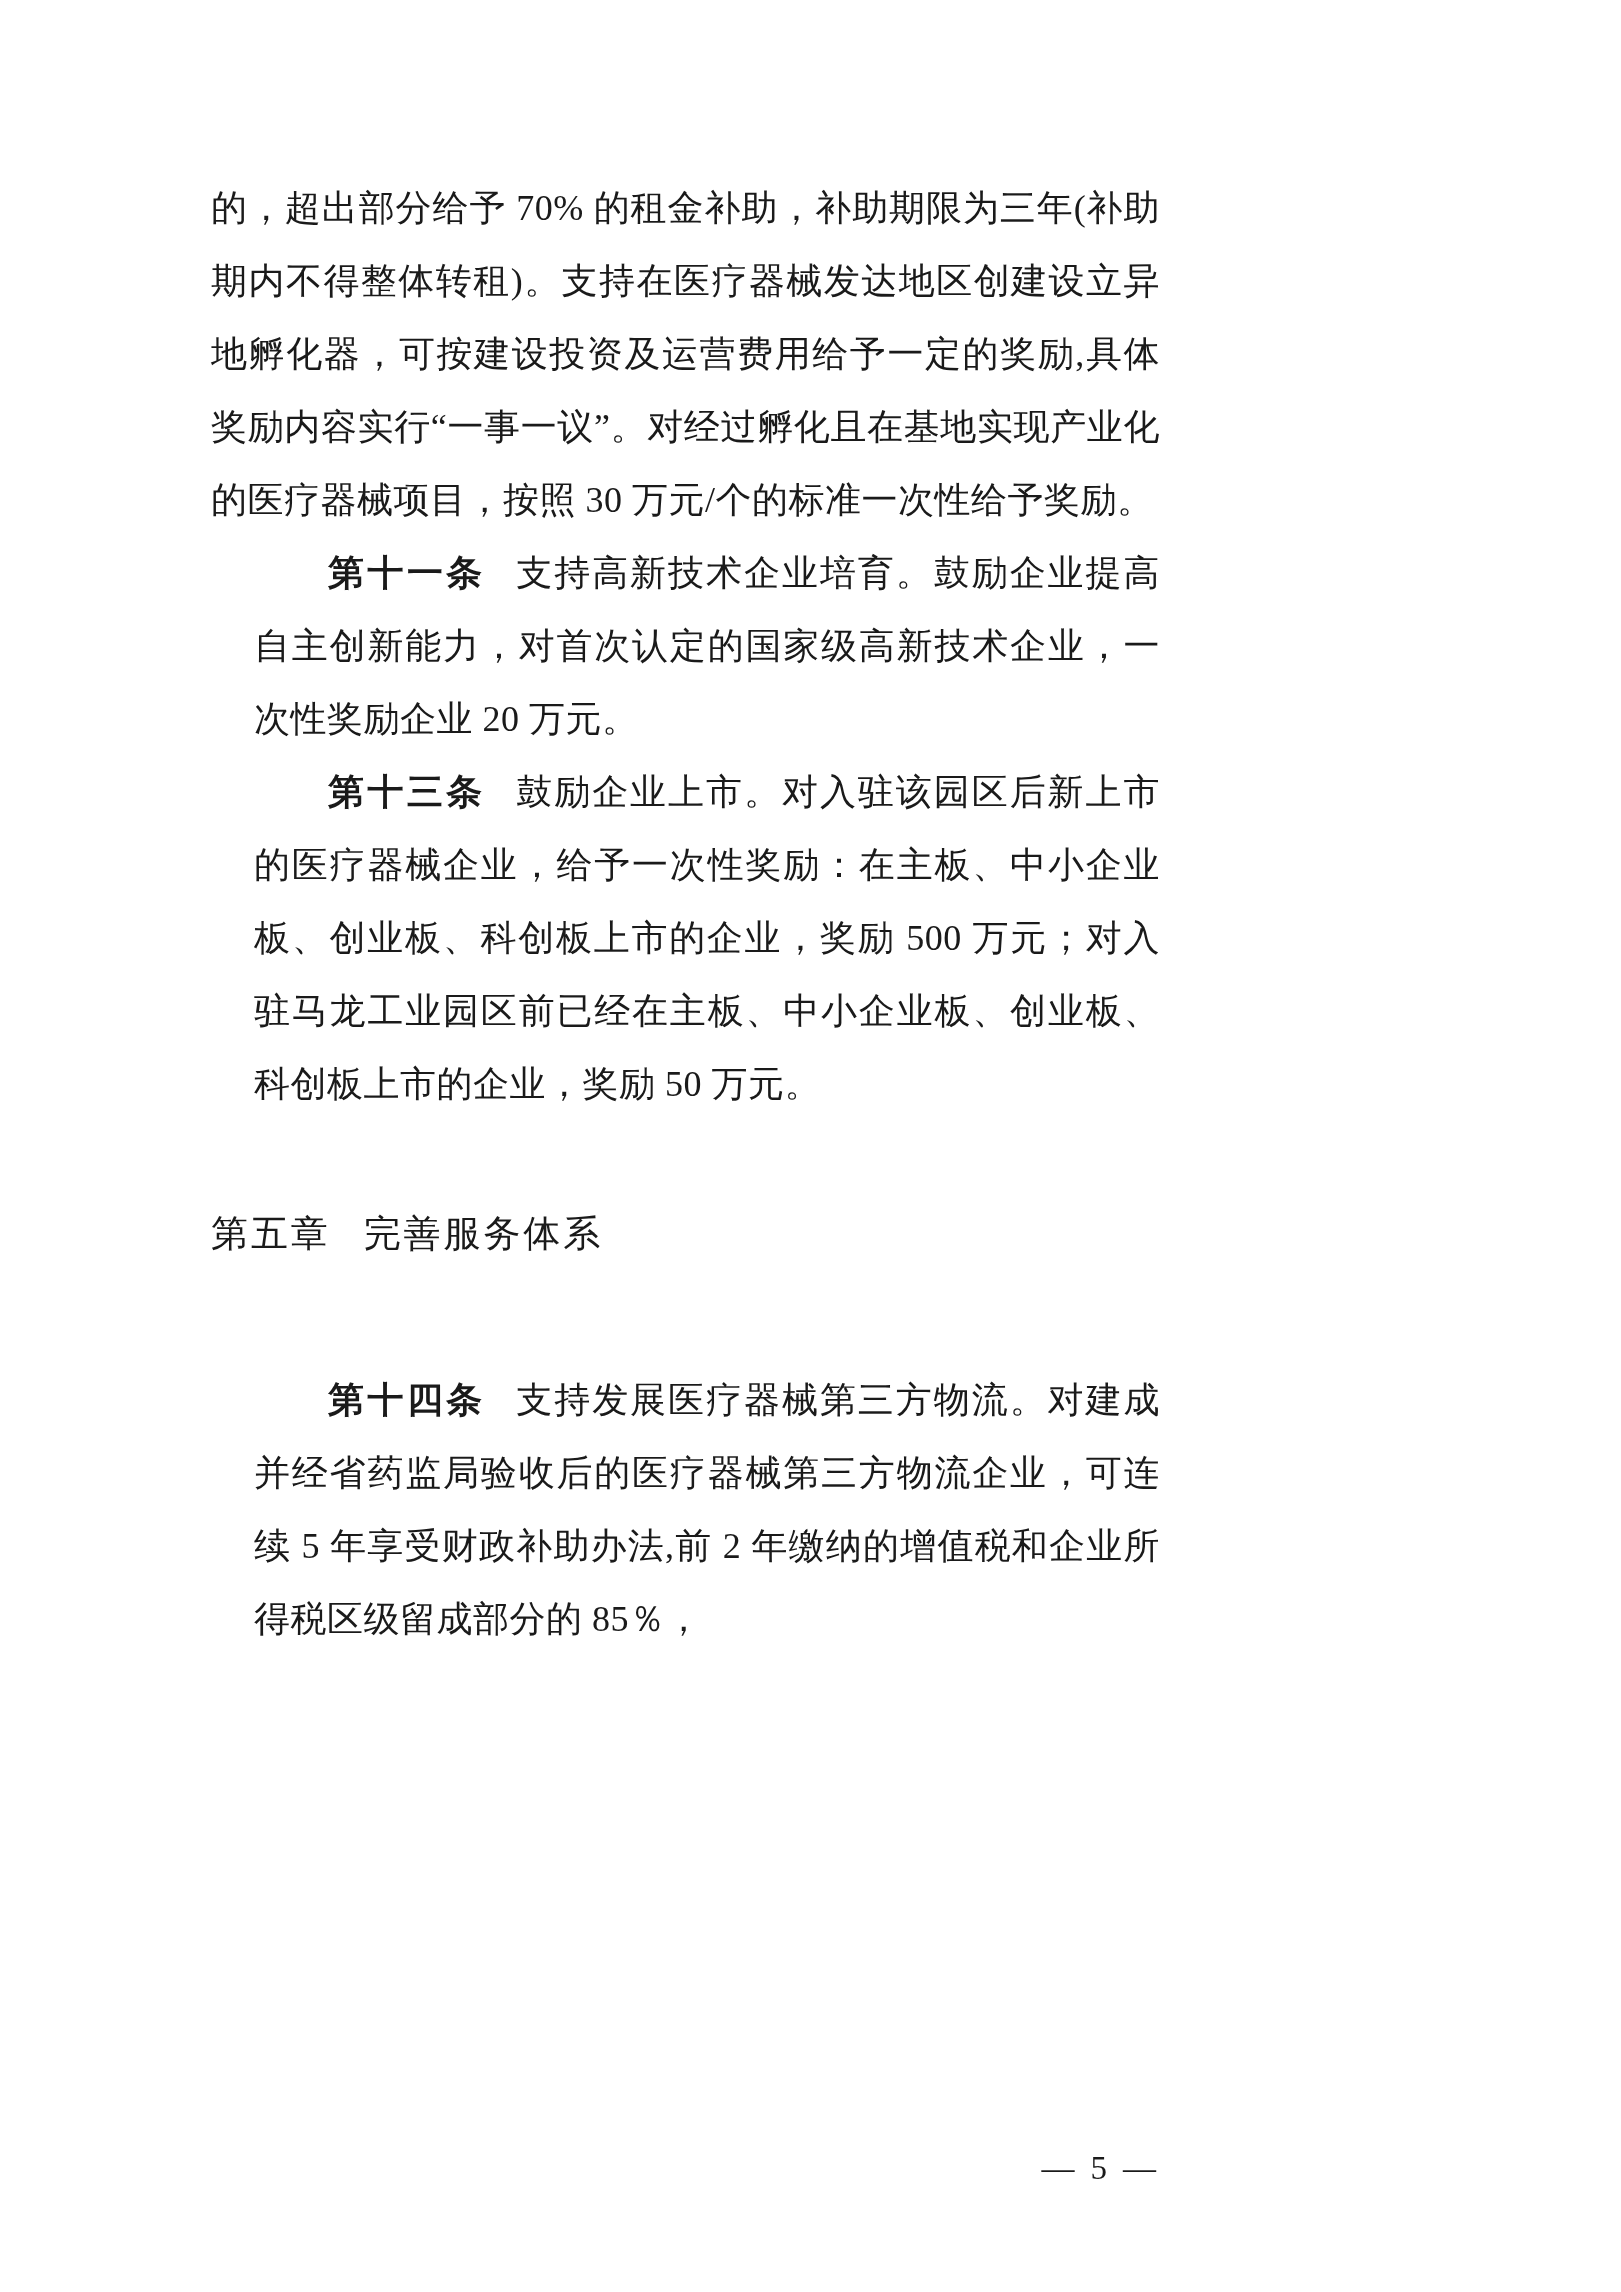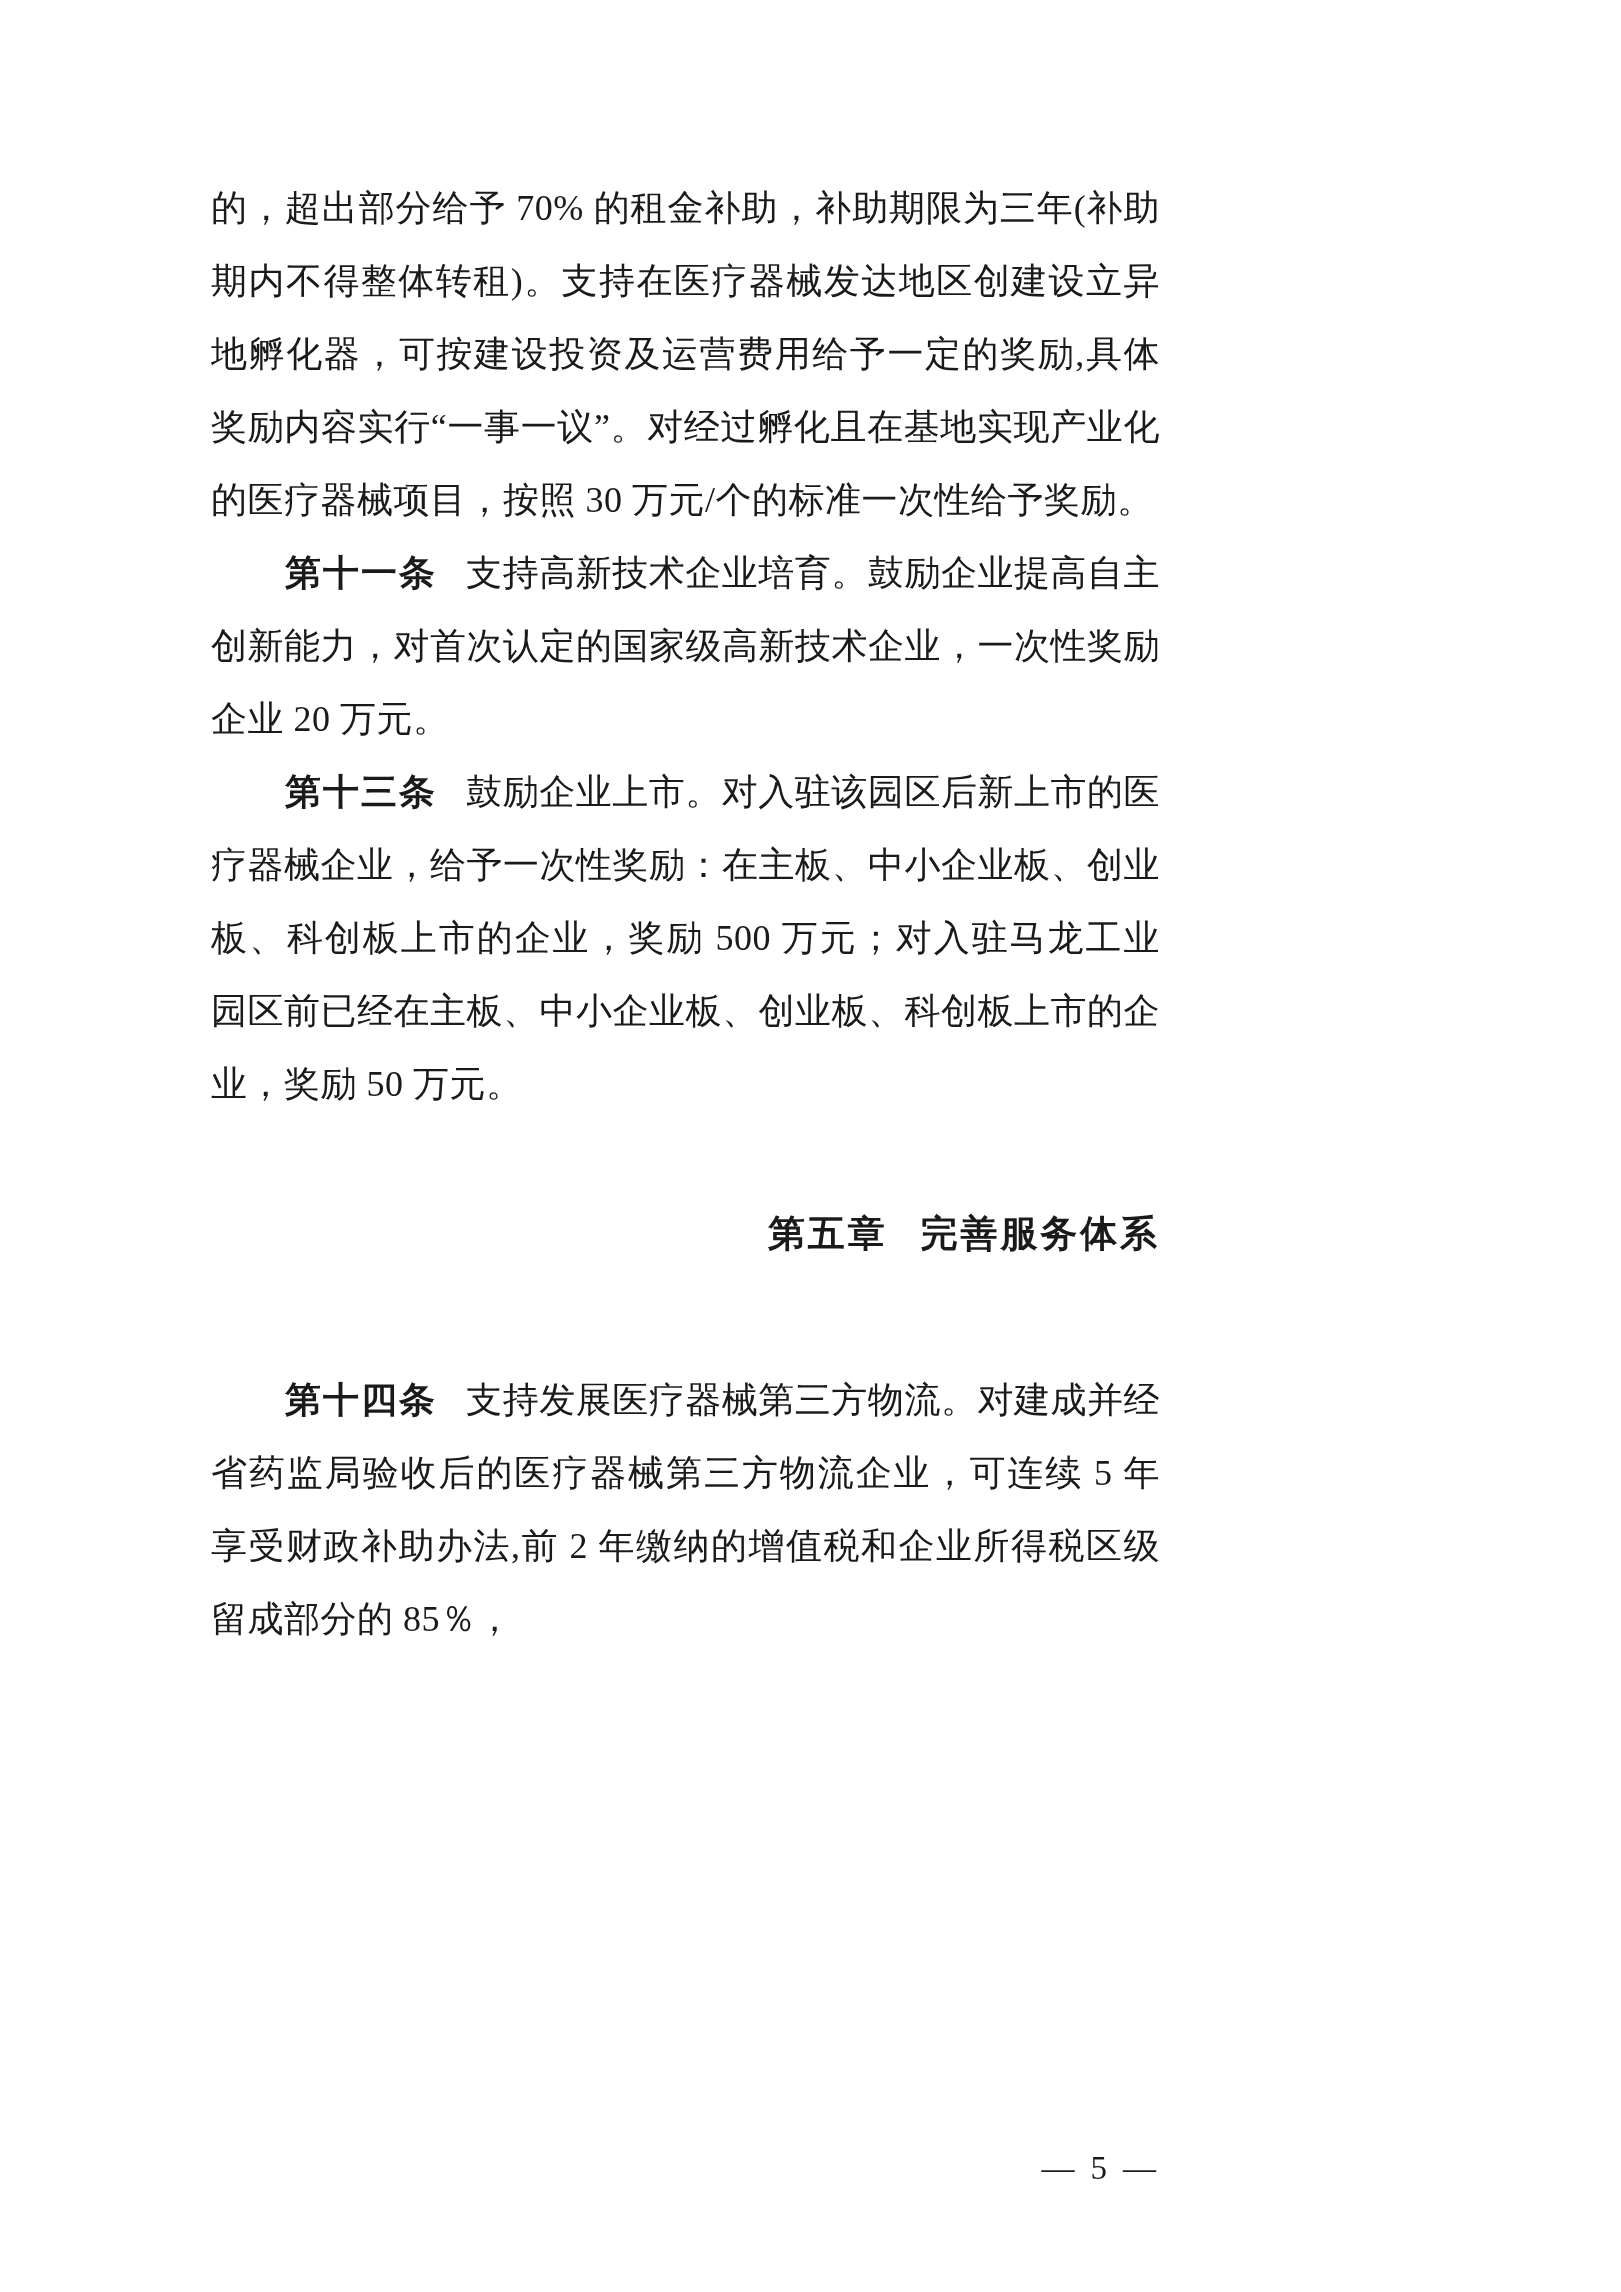--- a/index.html
+++ b/index.html
@@ -28,33 +28,34 @@
     text-align: justify;
     text-justify: inter-ideograph;
     letter-spacing: 0.5px;
   }
   .para {
     margin: 0;
     text-indent: 0;
   }
   .para.indent {
     text-indent: 74px;
+    margin-left: 43px;
   }
   .art-label {
     font-weight: bold;
     letter-spacing: 2px;
   }
   .art-gap {
     display: inline-block;
     width: 29px;
   }
   .chapter-heading {
-    text-align: right;
+    text-align: left;
     font-family: "DejaVu Sans", "Liberation Sans", sans-serif;
-    font-weight: bold;
+    font-weight: normal;
     font-size: 37px;
     letter-spacing: 2.9px;
     margin: 76px 0 94px 0;
   }
   .chapter-heading .ch-gap {
     display: inline-block;
     width: 33px;
   }
   .page-number {
     position: absolute;

